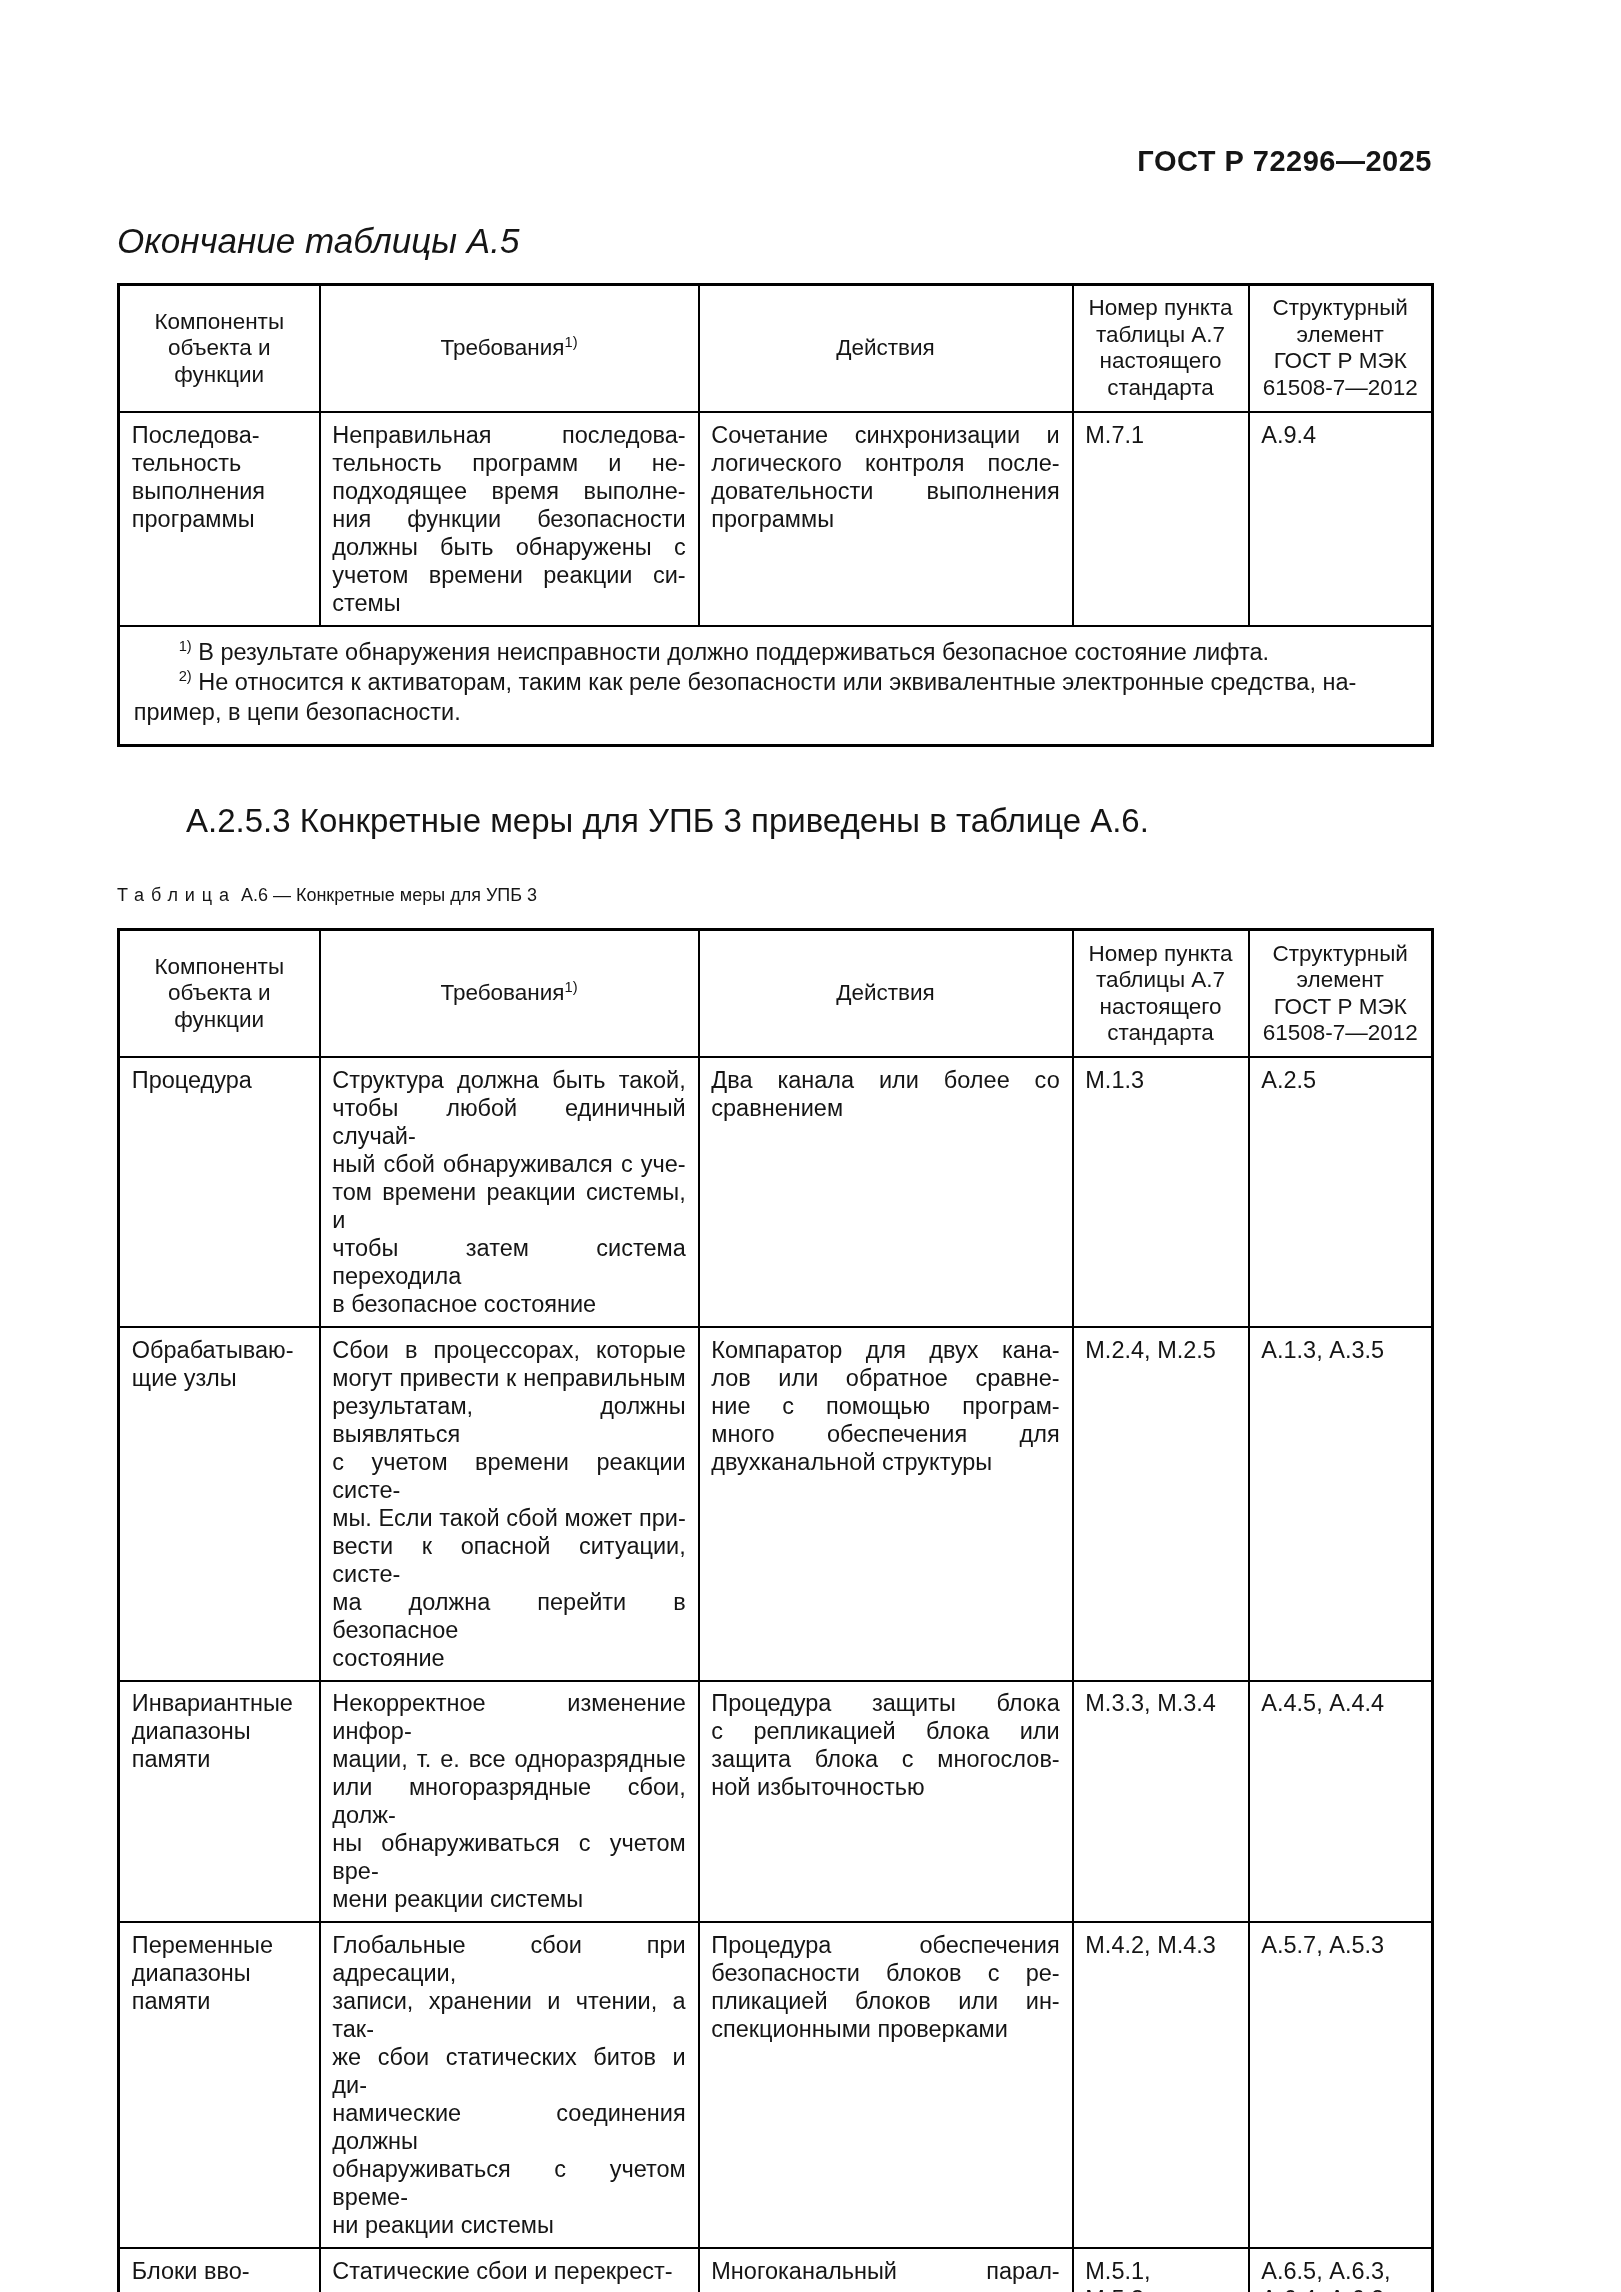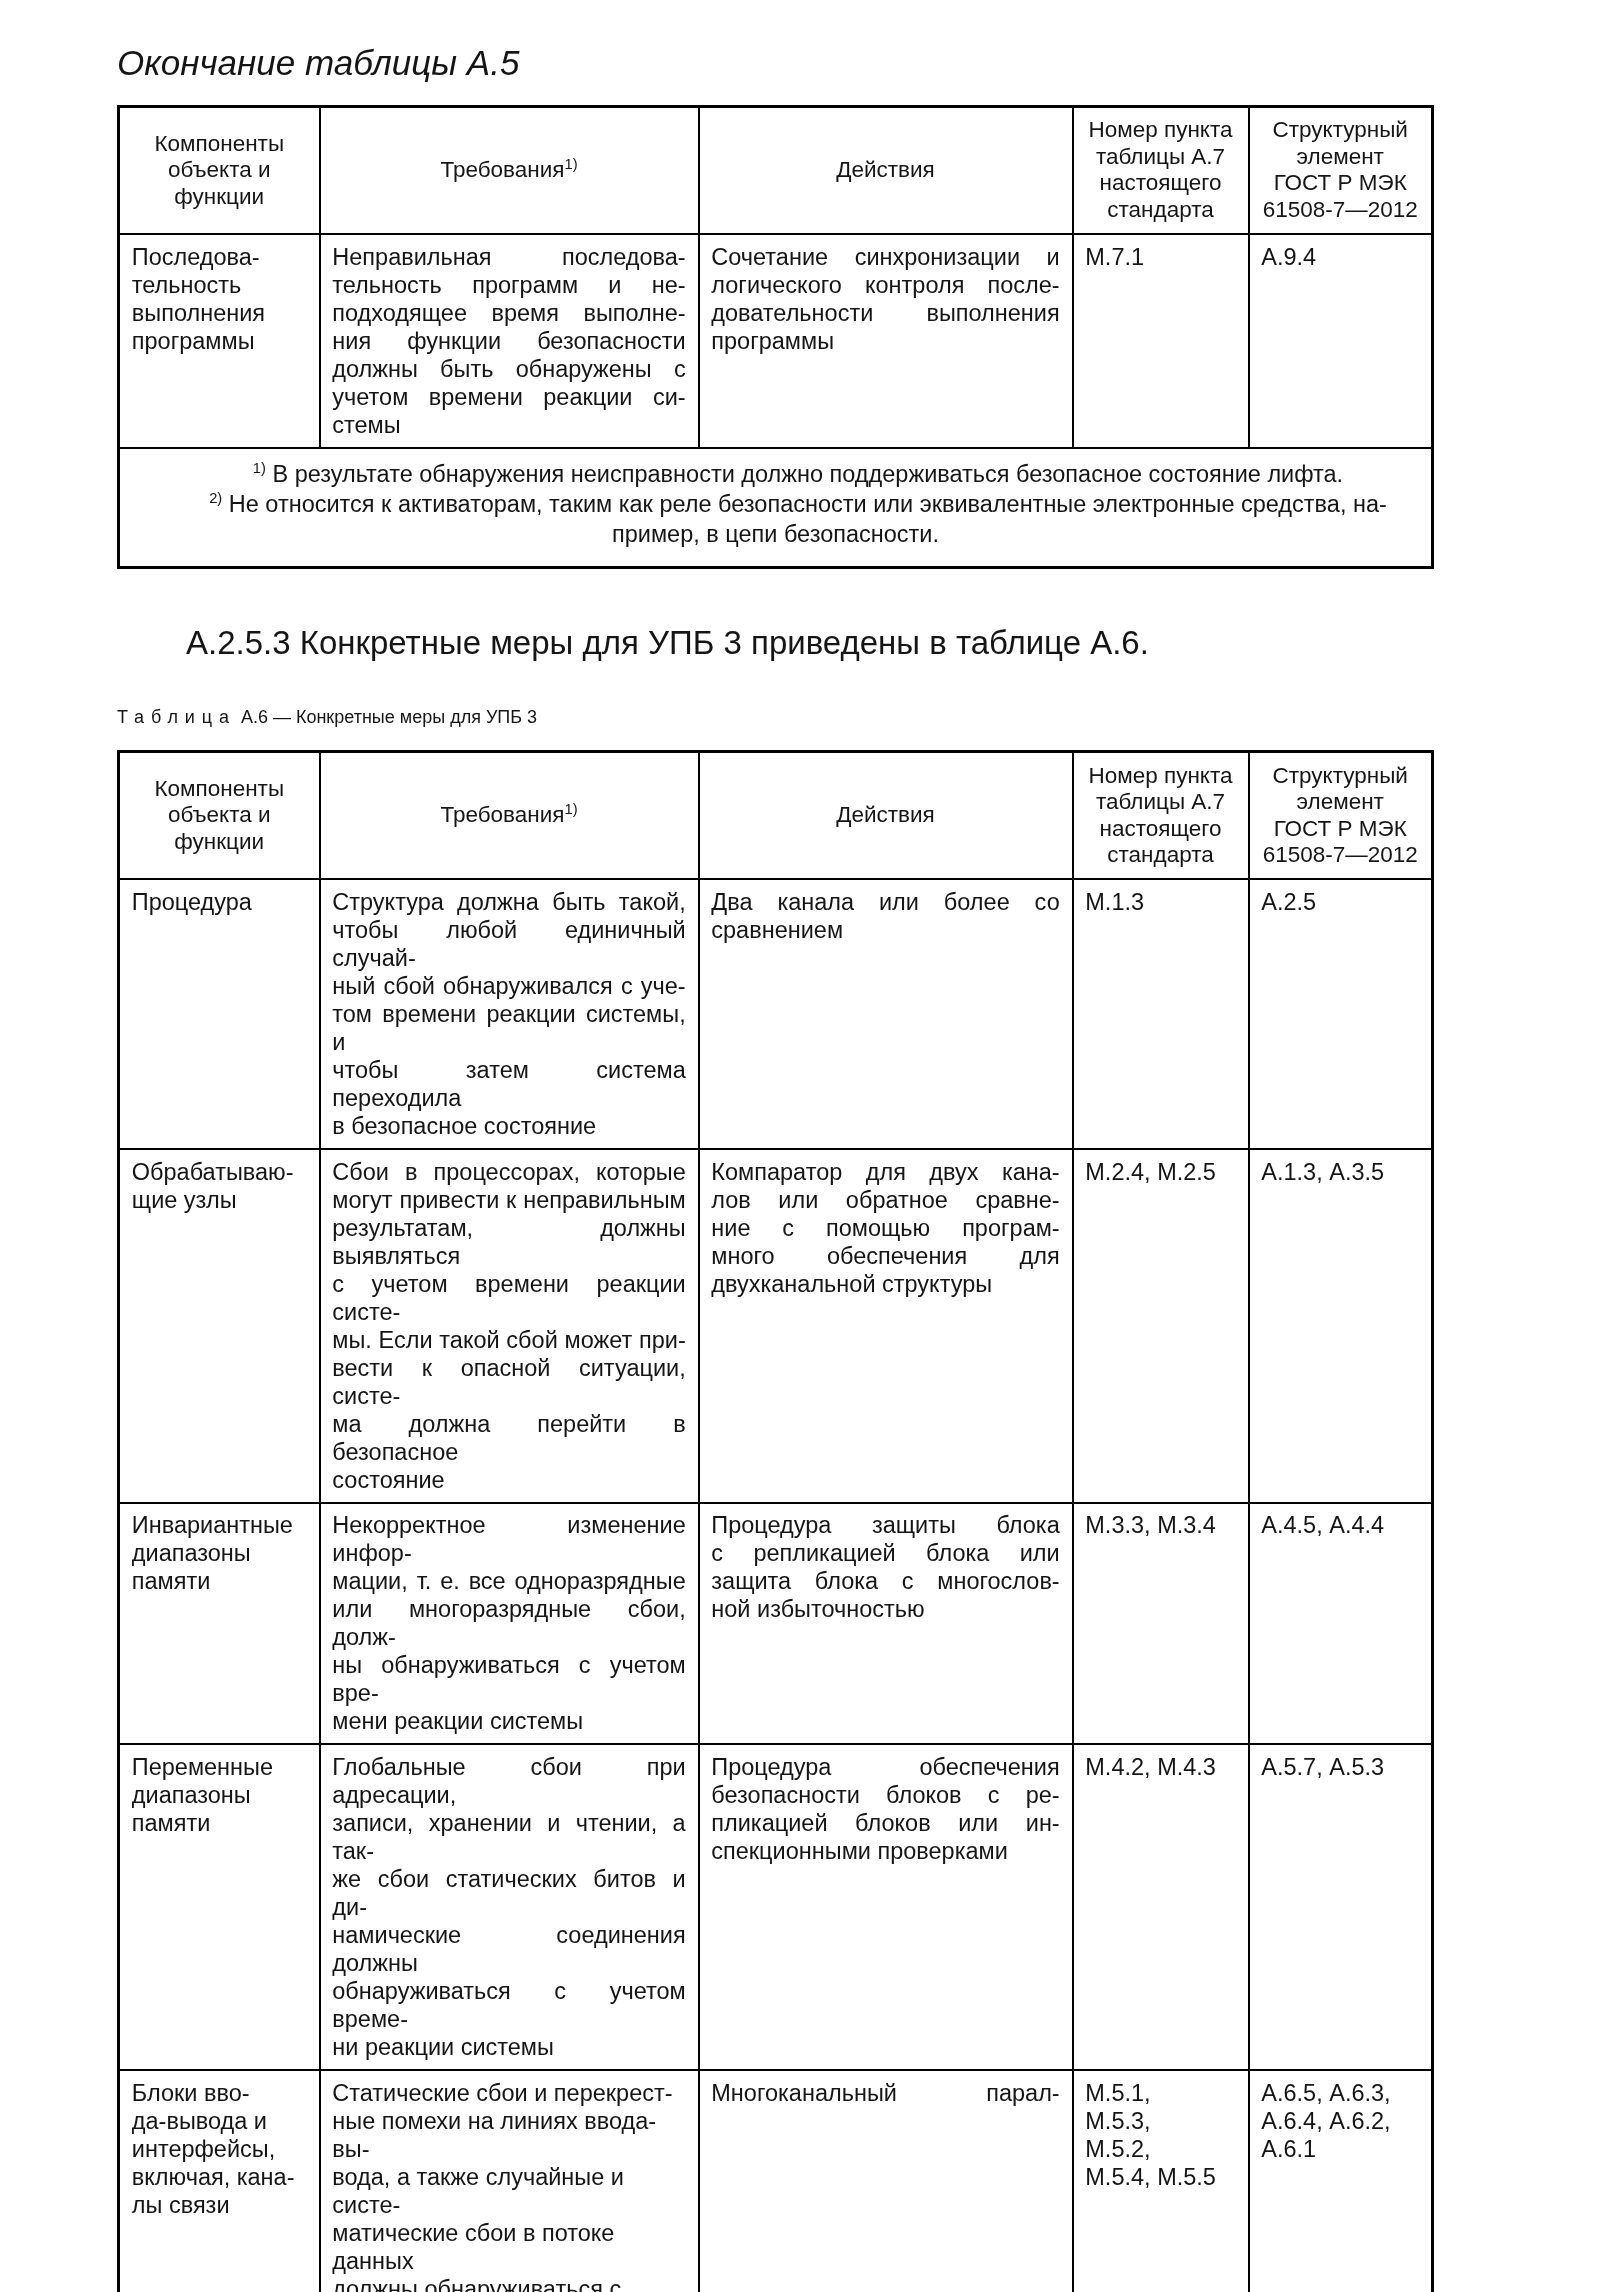--- a/index.html
+++ b/index.html
@@ -72,21 +72,20 @@
   }
   td.center {
     text-align: left;
     margin-top: 33px;
   }
   .jline { text-align: justify; text-align-last: justify; }
   .jline-last { text-align: left; }
   tr.fn-row td {
     border-top-width: 2.9px;
     padding: 9.8px 13.7px 17.6px 13.7px;
-    text-align: center;
   }
   .fn {
     font-size: 23.5px;
     line-height: 30px;
     text-indent: 45px;
   }
   .fn .fn-text { white-space: pre-line; }
   sup {
     font-size: 14.7px;
     line-height: 0;
@@ -109,20 +108,21 @@
   col.c3 { width: 374px; }
   col.c4 { width: 176px; }
   col.c5 { width: 184px; }
 </style>
 </head>
 <body>
 
 <div class="page">
   <div class="content">
 
+    <div class="doc-header">ГОСТ Р 72296—2025</div>
 
     <div class="cont-caption">Окончание таблицы А.5</div>
 
     <table class="std">
       <colgroup>
         <col class="c1">
           <col class="c2">
           <col class="c3">
           <col class="c4">
           <col class="c5">

